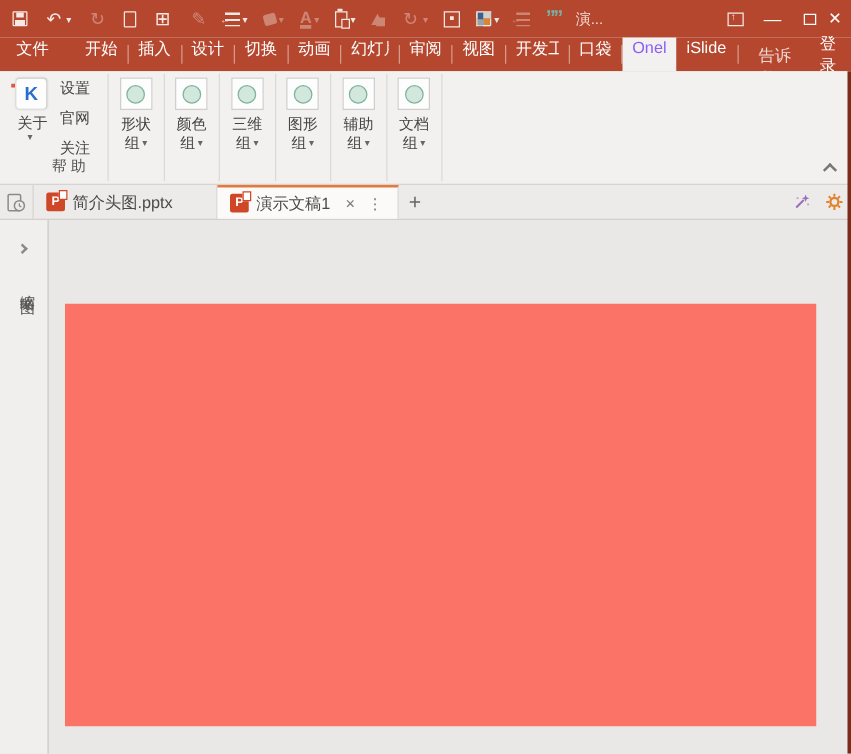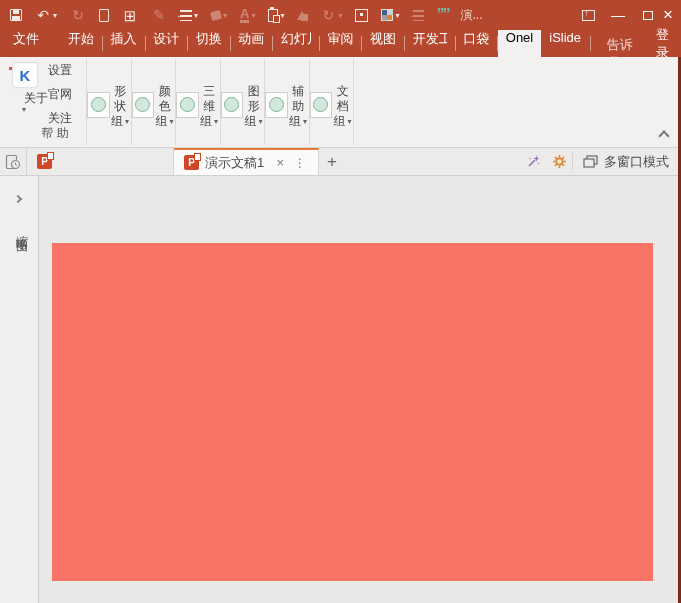--- a/index.html
+++ b/index.html
@@ -44,49 +44,49 @@
   .ic-ribbonopt { width:13px; height:11px; border:1.5px solid #f6e9e4; position:relative; }
   .ic-ribbonopt::after { content:"↑"; position:absolute; left:2px; top:-2px; font-size:8px; color:#f6e9e4; }
   .ic-max { width:10px; height:9px; border:1.5px solid #fff; }
   .wbtn.close { width:18px; overflow:hidden; justify-content:flex-start; }
 
   
   .tabrow { height:27px; background:#b5472f; display:flex; align-items:stretch;
     color:#fff; font-size:13px; }
   .rtab { display:flex; align-items:flex-start; padding:0 8px; cursor:default; }
   .rtab.file { padding:0 13px; margin-right:8px; }
-  .rtab.active { background:#f2f1ef; color:#000000; }
+  .rtab.active { background:#f2f1ef; color:#8b5cf6; }
   .rtab .lbl { display:block; white-space:nowrap; }
   .clip30 .lbl { width:30px; overflow:hidden; }
   .clip34 .lbl { width:34px; overflow:hidden; }
   .clip33 .lbl { width:33px; overflow:hidden; }
   .vsep { width:1px; height:15px; background:rgba(255,255,255,.45); align-self:center; }
   .tellme { display:flex; align-items:center; gap:6px; padding:0 10px; margin-left:6px;
     color:rgba(255,255,255,.8);flex-direction:column; }
   .login { display:flex; align-items:center; padding:0 10px; margin-left:auto; }
 
   
   .ribbon { height:91px; background:#f2f1ef; border-bottom:1px solid #d6d4d2;
     display:flex; position:relative; color:#444; }
   .about-block { width:86px; position:relative; flex:none; }
   .klogo { position:absolute; left:13px; top:6px; width:24px; height:24px; background:#fdfdfd;
     border-radius:3px; display:flex; align-items:center; justify-content:center;
     font-weight:bold; font-size:15px; color:#2a6fd0; box-shadow:0 0 2px rgba(0,0,0,.25); }
   .klogo::after { content:""; position:absolute; left:-4px; top:4px; width:3px; height:3px;
     background:#e2543f; box-shadow:3px 12px 0 #f0a233, -1px 7px 0 #3fa de0, 26px -2px 0 #e8b0c9,
     25px 14px 0 #7fc08f; }
-  .about-lbl { position:absolute; left:18px; top:33px; width:36px; text-align:center; font-size:12px; }
+  .about-lbl { position:absolute; left:8px; top:33px; width:36px; text-align:center; font-size:12px; }
   .about-caret { position:absolute; left:22px; top:48px; font-size:8px; color:#666; }
   .about-links { position:absolute; left:48px; top:5px; display:flex; flex-direction:column; gap:7px;
     font-size:12px; }
   .about-links span { cursor:default; }
   .group-label { position:absolute; left:12px; bottom:5px; width:86px; text-align:center;
     font-size:12px; color:#555; }
   .gsep { width:1px; background:#dcdad8; margin:2px 0; flex:none; }
-  .rgroup { width:43.5px; flex:none; display:flex; align-items:center;
+  .rgroup { width:43.5px; flex:none; display:flex; flex-direction:column; align-items:center;
     padding-top:5px; cursor:default; }
   .gbox { width:26px; height:26px; background:#fdfdfd; border:1px solid #d1cfcd;
     display:flex; align-items:center; justify-content:center; }
   .gcircle { width:15px; height:15px; border-radius:50%; background:#d2e8dd; border:1px solid #7fb39d; }
   .glbl { font-size:12px; line-height:15px; text-align:center; margin-top:4px; }
   .glbl .l2 { display:flex; align-items:center; justify-content:center; gap:2px; }
   .glbl .caret { color:#666; }
   .collapse-chevron { position:absolute; right:13px; bottom:7px; width:8px; height:8px;
     border-top:2px solid #777; border-right:2px solid #777; transform:rotate(-45deg); cursor:default; }
 
@@ -349,20 +349,21 @@
   <div class="doctabbar">
     <span class="histbtn">
       <svg width="16" height="16" viewBox="0 0 16 16">
         <rect x="1.5" y="1.5" width="10" height="13" rx="1" fill="none" stroke="#8a8a8a" stroke-width="1.2"></rect>
         <circle cx="10.5" cy="10.5" r="4" fill="#edebe9" stroke="#8a8a8a" stroke-width="1.2"></circle>
         <path d="M10.5 8.5v2.2l1.6.9" fill="none" stroke="#8a8a8a" stroke-width="1"></path>
       </svg>
     </span>
     <span class="dtab">
       <span class="ppt-ic">P</span>
+      <span class="dtab-lbl">简介头图.pptx</span>
     </span>
     <span class="dtab active">
       <span class="ppt-ic">P</span>
       <span class="dtab-lbl">演示文稿1</span>
       <span class="dtab-close">×</span>
       <span class="dtab-menu">⋮</span>
     </span>
     <span class="newtab">+</span>
     <span class="dt-spacer"></span>
     <span class="trbtn">
@@ -373,27 +374,20 @@
           <circle cx="12.5" cy="9.5" r=".9" fill="#c4a6d8"></circle>
       </svg>
     </span>
     <span class="trbtn">
       <svg width="15" height="15" viewBox="0 0 15 15">
         <circle cx="7.5" cy="7.5" r="3.2" fill="none" stroke="#e2822c" stroke-width="1.8"></circle>
         <path d="M7.5 1v2.4M7.5 11.6V14M1 7.5h2.4M11.6 7.5H14M3 3l1.7 1.7M10.3 10.3L12 12M12 3l-1.7 1.7M4.7 10.3L3 12" stroke="#e2822c" stroke-width="1.6"></path>
       </svg>
     </span>
     <span class="dt-sep"></span>
-    <span class="winmode">
-      <svg width="15" height="13" viewBox="0 0 15 13">
-        <rect x="4" y="1" width="10" height="8" fill="none" stroke="#666" stroke-width="1.2"></rect>
-        <rect x="1" y="4" width="10" height="8" fill="#edebe9" stroke="#666" stroke-width="1.2"></rect>
-      </svg>
-      <span id="wm-label">多窗口模式</span>
-    </span>
   </div>
 
   <div class="main">
     <div class="side-strip">
       <span class="expand-chevron"></span>
       <span class="vert-label">缩略图</span>
     </div>
     <div class="slide-rect"></div>
   </div>
 

